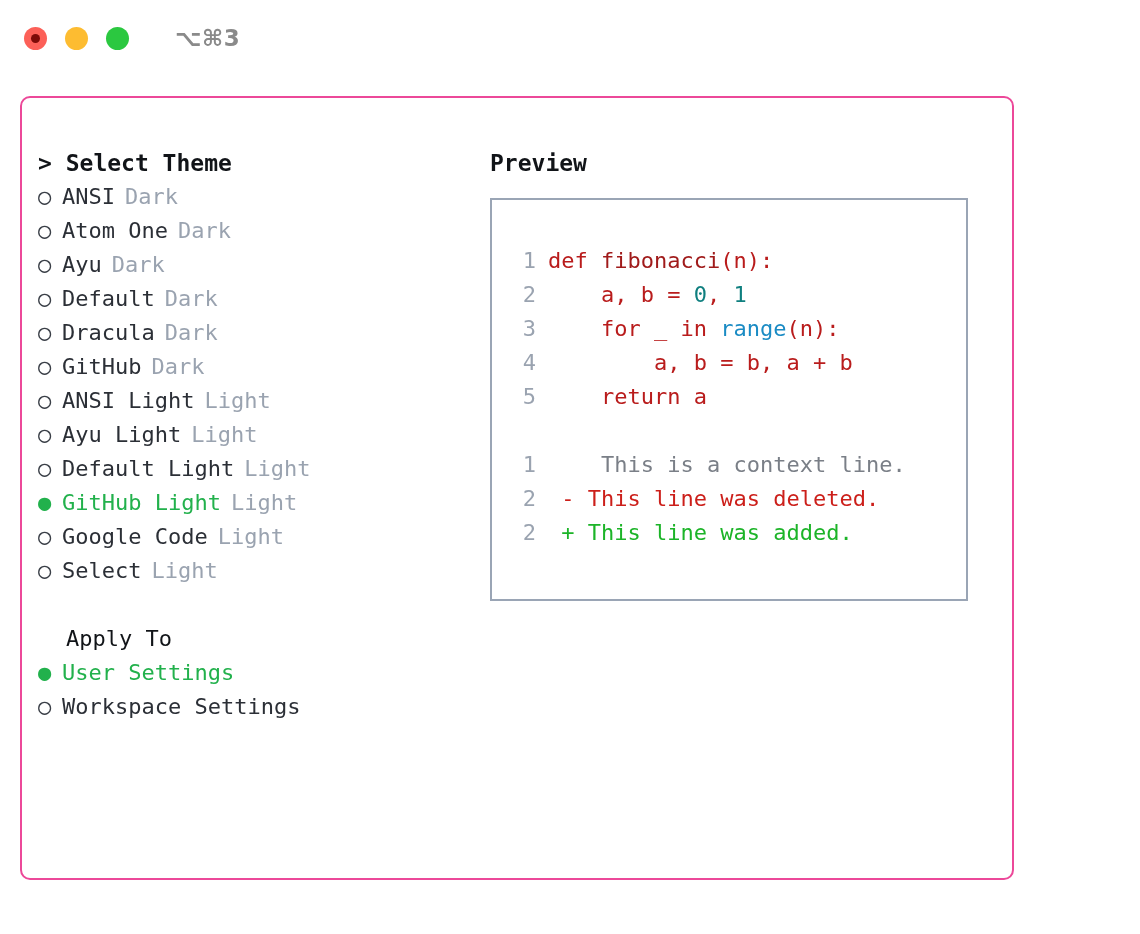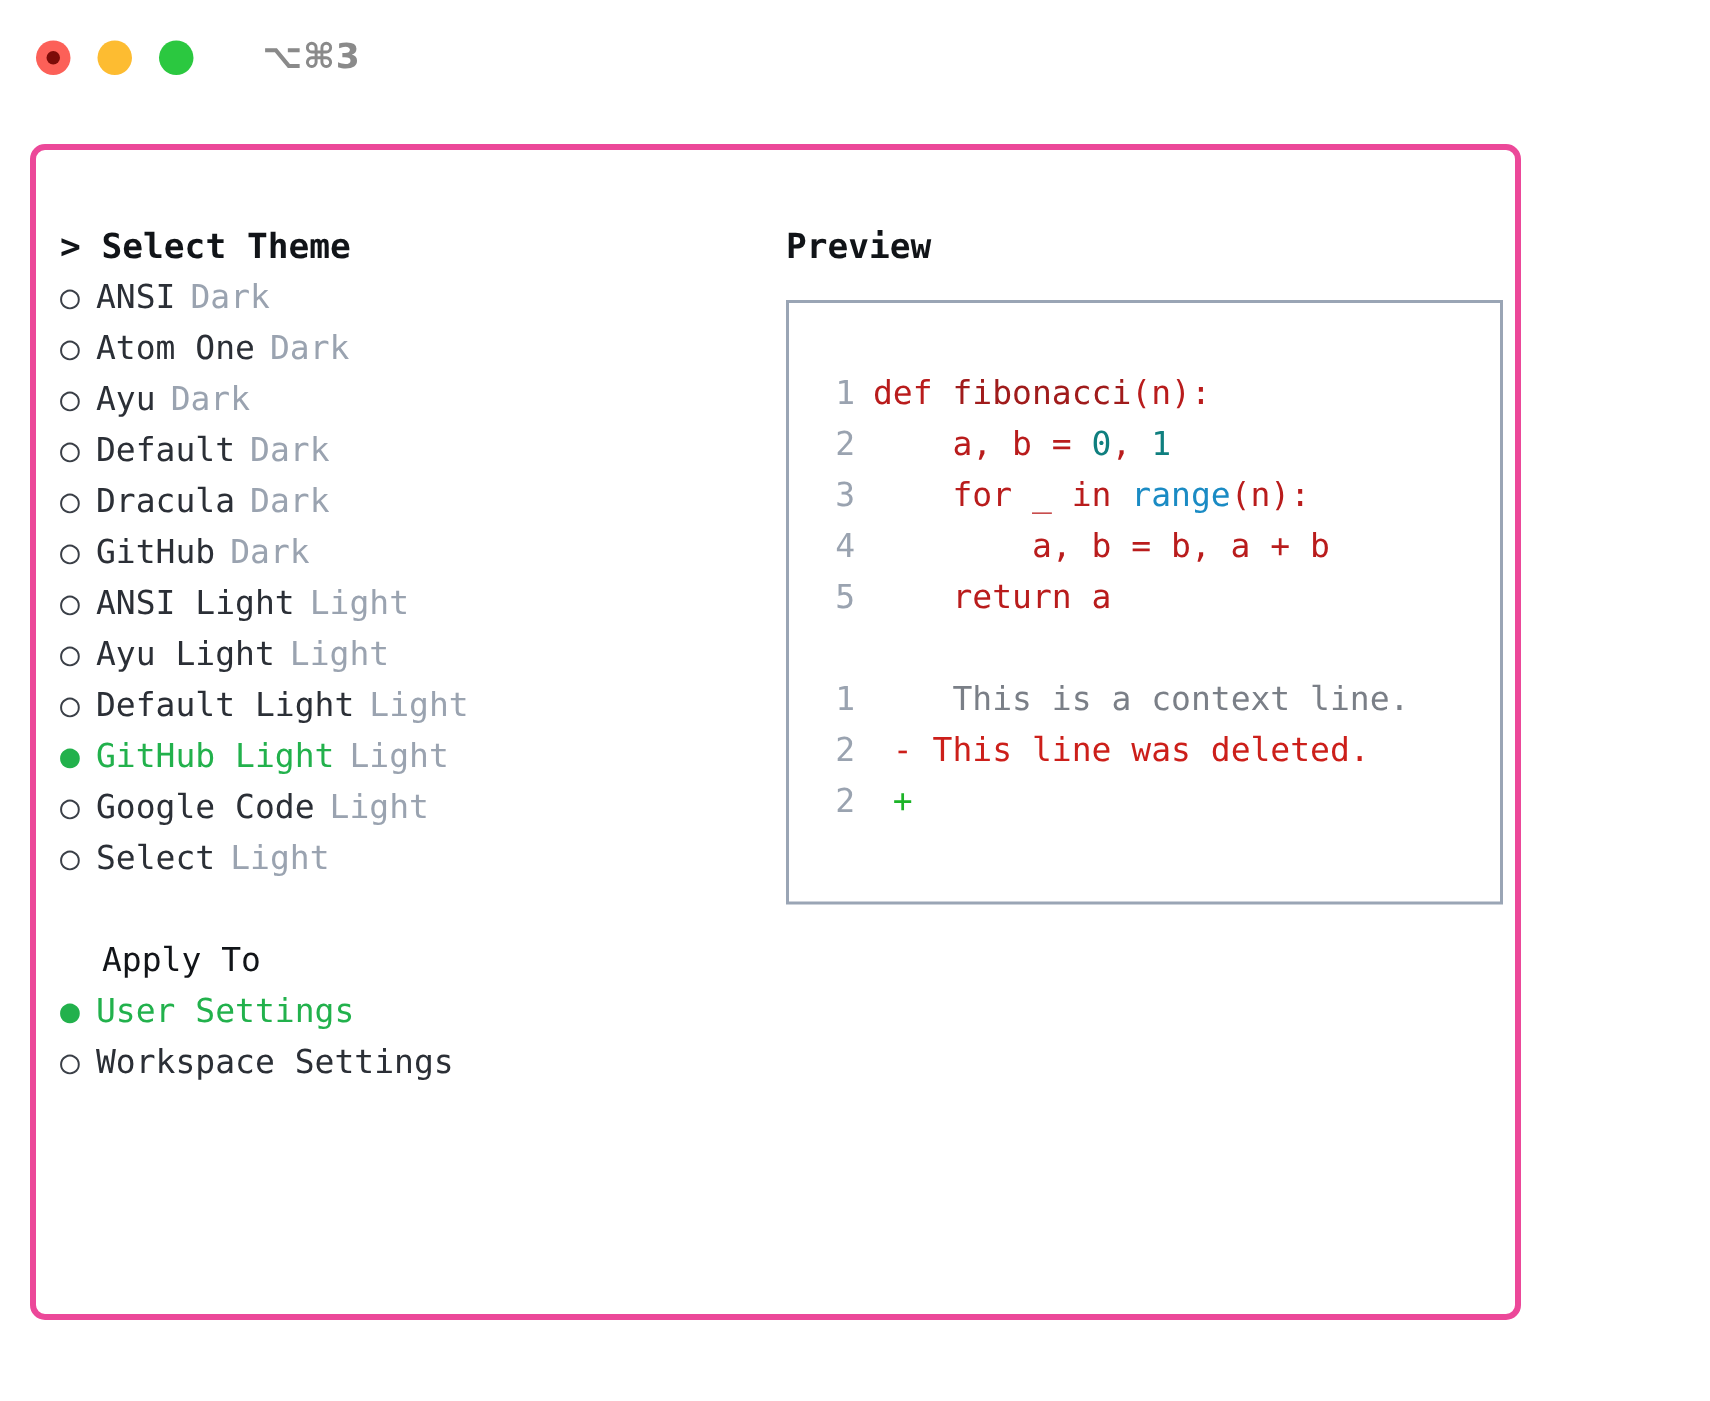--- a/index.html
+++ b/index.html
@@ -64,21 +64,21 @@
     font-family: "DejaVu Sans", "Liberation Sans", sans-serif;
   }
 
   
   .panel {
     position: absolute;
     left: 20px;
     top: 96px;
     width: 994px;
     height: 784px;
-    border: 4px solid #ec4899;
+    border: 2px solid #ec4899;
     border-radius: 10px;
     box-sizing: border-box;
     background: #ffffff;
   }
 
   .panel-inner {
     position: relative;
     width: 100%;
     height: 100%;
   }
@@ -143,21 +143,21 @@
   .hint {
     color: #9aa3b0;
     font-size: 22px;
     line-height: 34px;
     width: 405px;
   }
 
   
   .right-col {
     position: absolute;
-    left: 500px;
+    left: 468px;
     top: 48px;
     width: 490px;
   }
 
   .preview-box {
     margin-top: 18px;
     width: 478px;
     height: 403px;
     border: 2px solid #9aa5b5;
     box-sizing: border-box;
@@ -250,20 +250,20 @@
               <div class="code-line"><span class="ln">1</span><span><span class="code-text">def </span><span class="tok-fn">fibonacci</span><span class="code-text">(n):</span></span></div>
               <div class="code-line"><span class="ln">2</span><span><span class="code-text">    a, b = </span><span class="tok-num">0</span><span class="code-text">, </span><span class="tok-num">1</span></span></div>
               <div class="code-line"><span class="ln">3</span><span><span class="code-text">    for _ in </span><span class="tok-call">range</span><span class="code-text">(n):</span></span></div>
               <div class="code-line"><span class="ln">4</span><span><span class="code-text">        a, b = b, a + b</span></span></div>
               <div class="code-line"><span class="ln">5</span><span><span class="code-text">    return a</span></span></div>
             </div>
           <div class="blank-line"></div>
           <div id="diff-block">
               <div class="code-line"><span class="ln">1</span><span class="diff-ctx">  </span><span class="diff-ctx">  This is a context line.</span></div>
               <div class="code-line"><span class="ln">2</span><span class="diff-del"> -</span><span class="diff-del"> This line was deleted.</span></div>
-              <div class="code-line"><span class="ln">2</span><span class="diff-add"> +</span></div>
+              <div class="code-line"><span class="ln">2</span><span class="diff-add"> +</span><span class="diff-add"> This line was added.</span></div>
             </div>
         </div>
       </div>
 
     </div>
   </div>
 </div>
 
 </body></html>

